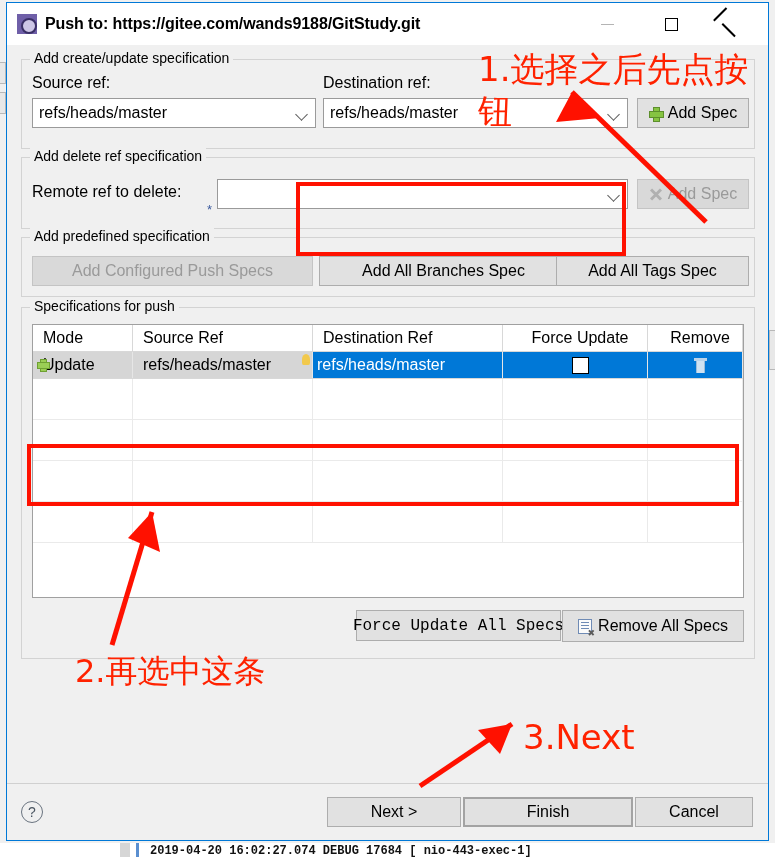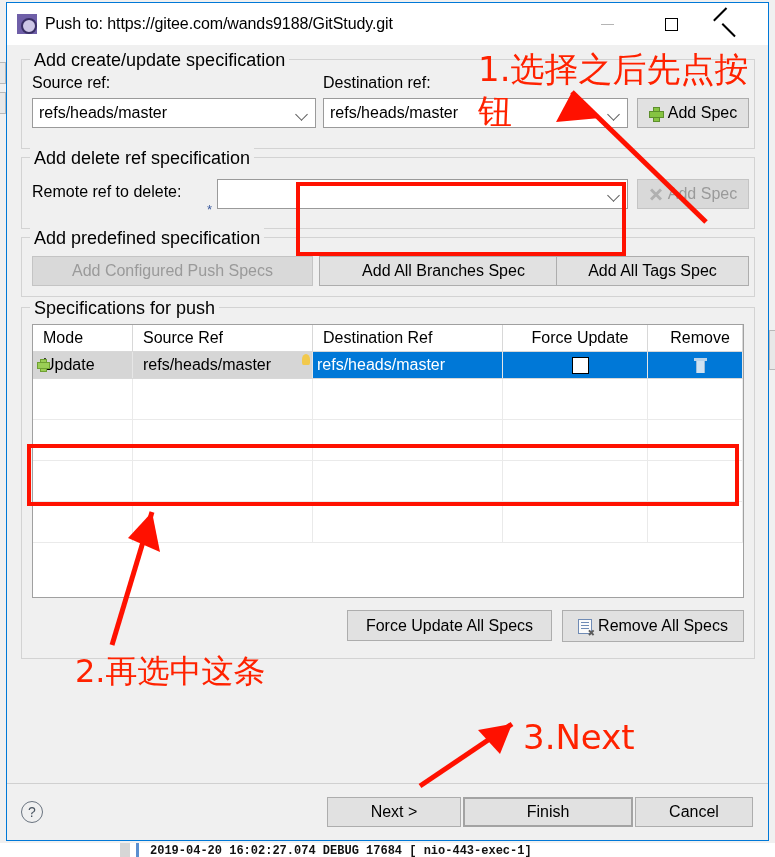--- a/index.html
+++ b/index.html
@@ -45,21 +45,21 @@
   #dialog {
     position: absolute; left: 6px; top: 2px;
     width: 763px; height: 839px;
     background: #f0f0f0;
     border: 1px solid #0078d7;
   }
 
   
   #titlebar {
     position: relative; height: 42px; background: #ffffff;
-    display: flex; align-items: center;
+    display: flex; align-items: center; font-weight: bold;
   }
   #title-icon {
     width: 20px; height: 20px; margin-left: 10px; margin-right: 8px;
     position: relative; flex: none;
     background: #6f5fa8;
   }
   #title-icon::before {
     content: ""; position: absolute; left: 4px; top: 4px;
     width: 12px; height: 12px; border-radius: 50%;
     background: #cdc6e6; border: 2px solid #3a2f66;
@@ -126,21 +126,21 @@
   #body {
     position: relative; height: 640px; background: #f0f0f0;
   }
 
   
   .group {
     position: absolute; border: 1px solid #d3d3d3;
   }
   .group > .legend {
     position: absolute; top: -10px; left: 8px; padding: 0 4px;
-    background: #f0f0f0; font-size: 18px; color: #000; white-space: nowrap;
+    background: #f0f0f0; font-size: 14px; color: #000; white-space: nowrap;
   }
 
   #grp-create { left: 14px; top: 14px; width: 734px; height: 90px; }
   #grp-delete { left: 14px; top: 112px; width: 734px; height: 72px; }
   #grp-pre    { left: 14px; top: 192px; width: 734px; height: 60px; }
   #grp-specs  { left: 14px; top: 262px; width: 734px; height: 352px; }
 
   .fld-label {
     position: absolute; font-size: 16px; color: #000; white-space: nowrap;
   }
@@ -461,21 +461,21 @@
         </div>
         <div class="tbl-empty-row">
           <div class="cell c-mode"></div>
             <div class="cell c-src"></div>
             <div class="cell c-dst"></div>
             <div class="cell c-force"></div>
             <div class="cell c-rem"></div>
         </div>
       </div>
 
-      <div class="btn" style="left:325px; top:302px; width:205px; height:31px;">
+      <div class="btn" style="left:334px; top:302px; width:205px; height:31px;font-family:Liberation Mono, monospace;">
         <span>Force Update All Specs</span>
       </div>
       <div class="btn" style="left:540px; top:302px; width:182px; height:32px;">
         <span class="ic-doc-x"></span>
         <span>Remove All Specs</span>
       </div>
     </div>
   </div>
 
   <div id="footer">

